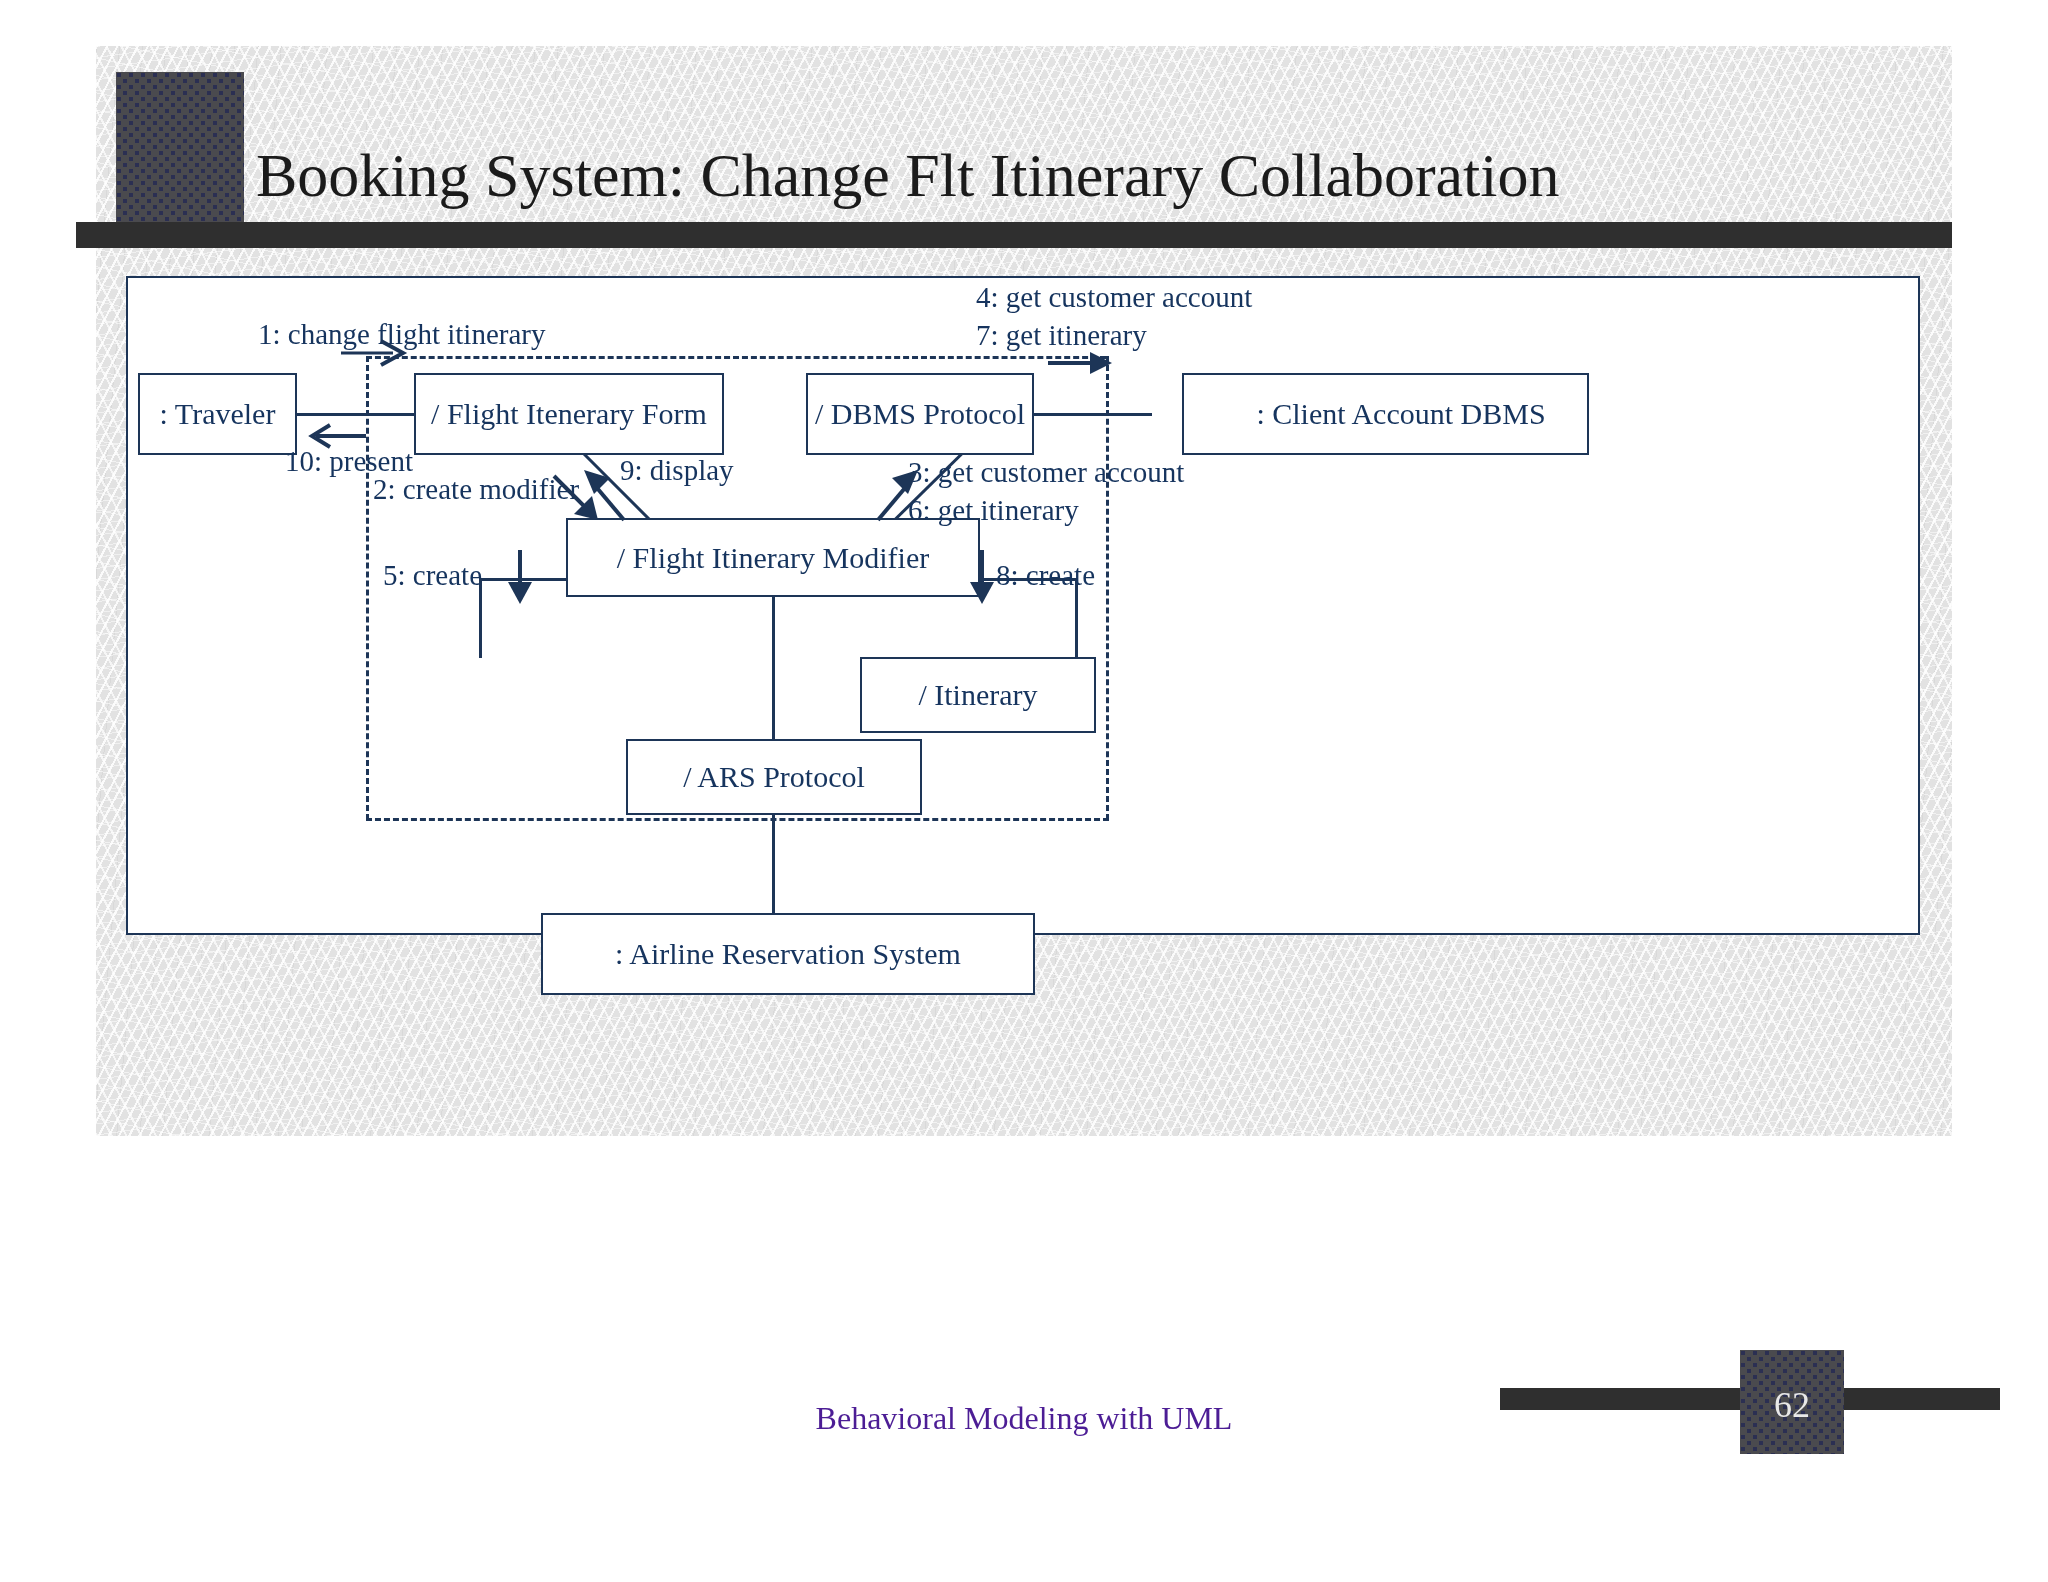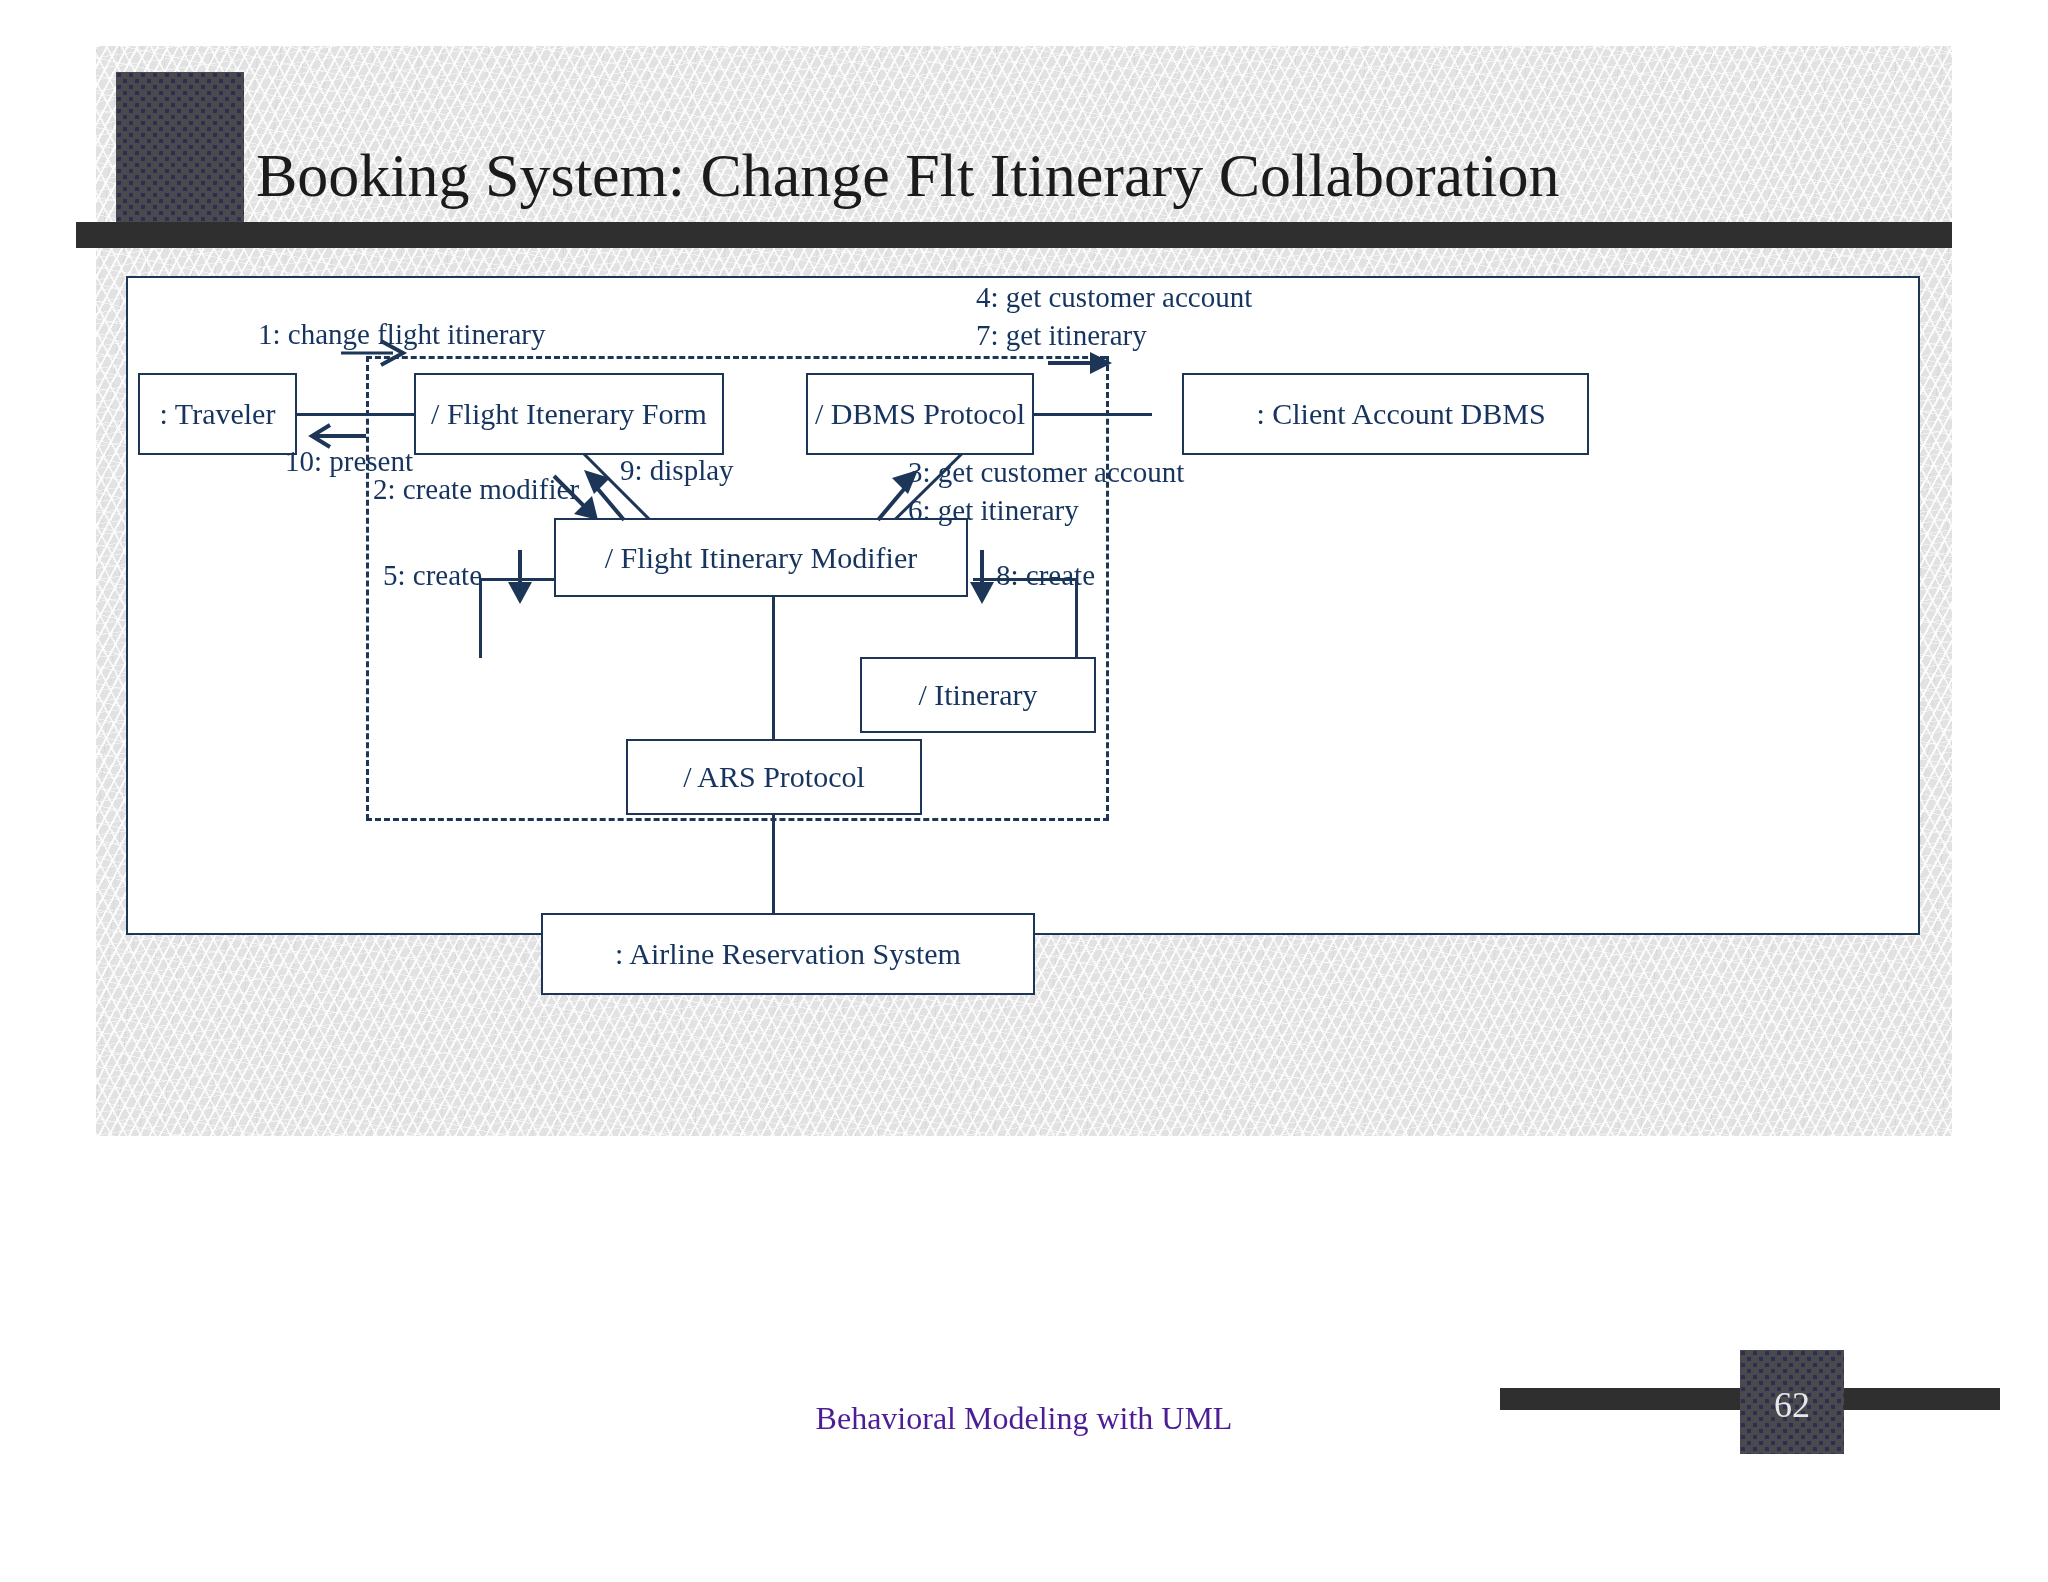--- a/index.html
+++ b/index.html
@@ -190,21 +190,21 @@
     </div>
 
     <div class="node" style="left:678px; top:95px; width:224px; height:78px;">
       <span>/ DBMS Protocol</span>
     </div>
 
     <div class="node" style="left:1054px; top:95px; width:372px; height:78px;padding-left:31px;">
       <span>: Client Account DBMS</span>
     </div>
 
-    <div class="node" style="left:426px; top:240px; width:410px; height:75px;">
+    <div class="node" style="left:438px; top:240px; width:410px; height:75px;">
       <span>/ Flight Itinerary Modifier</span>
     </div>
 
 
     <div class="node" style="left:732px; top:379px; width:232px; height:72px;">
       <span>/ Itinerary</span>
     </div>
 
     <div class="node" style="left:498px; top:461px; width:292px; height:72px;">
       <span>/ ARS Protocol</span>

